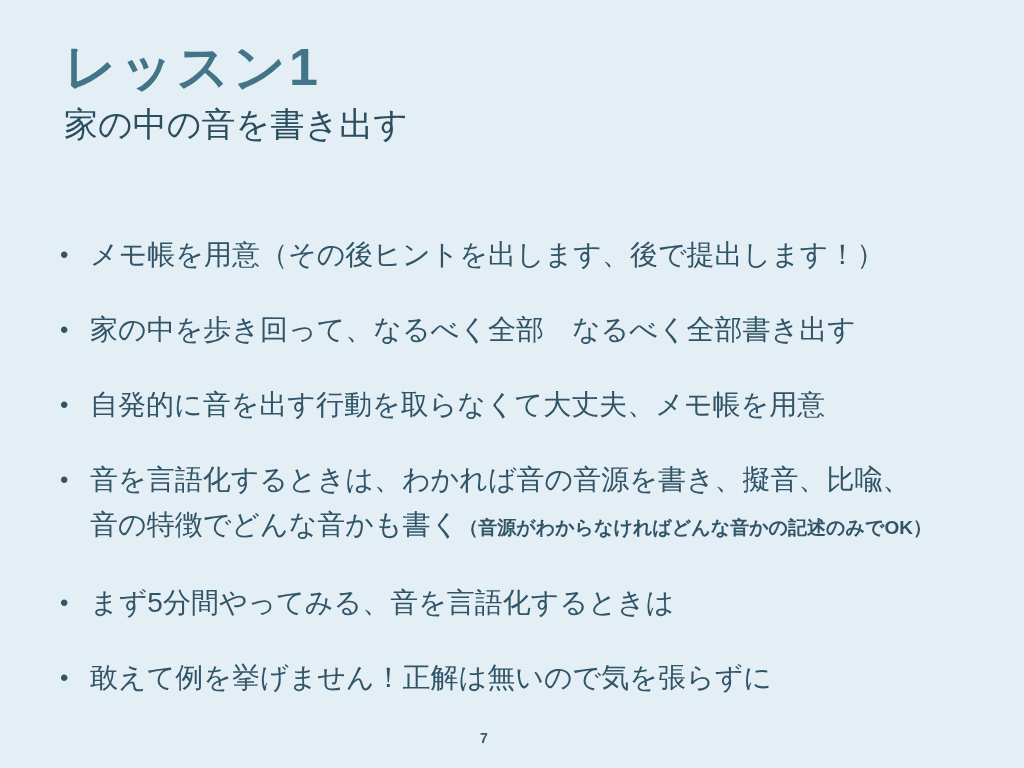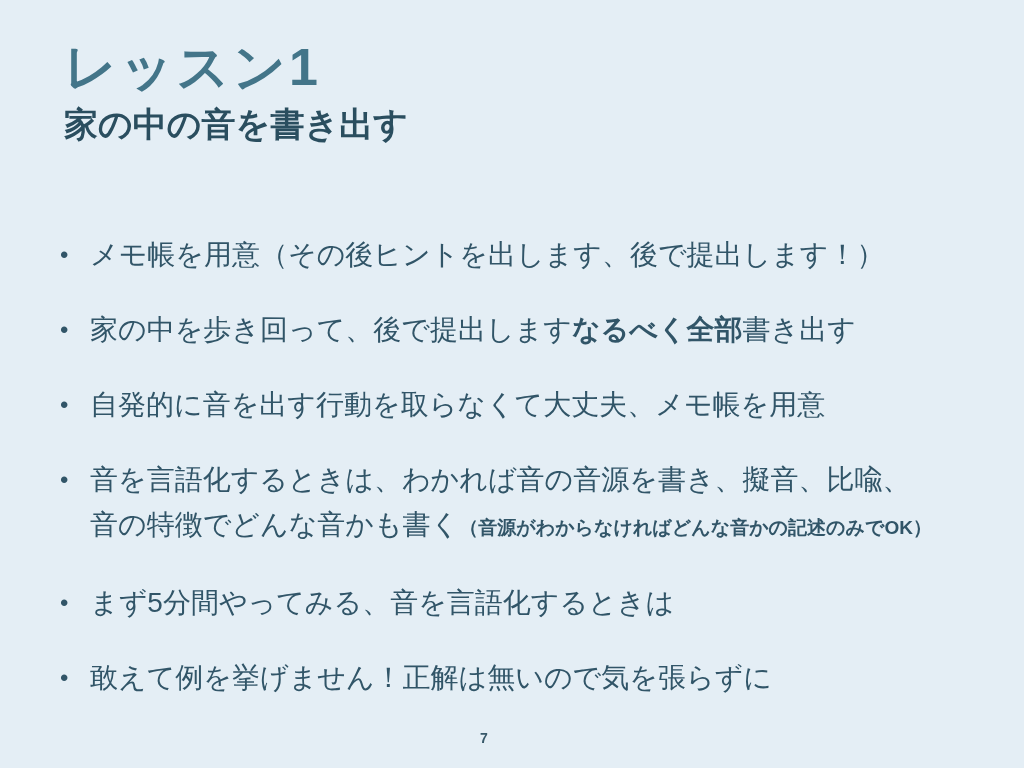--- a/index.html
+++ b/index.html
@@ -28,21 +28,21 @@
   .slide-title {
     font-size: 52px;
     font-weight: 700;
     color: #437589;
     letter-spacing: 3px;
     line-height: 1.15;
     margin: 0;
   }
   .slide-subtitle {
     font-size: 34px;
-    font-weight: 700;
+    font-weight: 400;
     color: #2a4e5f;
     line-height: 1.2;
     margin: 6px 0 0 0;
   }
   .bullet-list {
     position: absolute;
     left: 60px;
     top: 232px;
     width: 910px;
     list-style: none;
@@ -62,21 +62,22 @@
     width: 30px;
     font-size: 24px;
     line-height: 45px;
     color: #315568;
   }
   .bullet-text {
     flex: 1 1 auto;
     max-width: 845px;
   }
   .bullet-bold {
-    font-weight: 700;
+    font-weight: 400;
+    margin-left: 28px;
   }
   .bullet-note {
     font-size: 19px;
     letter-spacing: 0;
     font-weight: bold;
   }
   .page-number {
     position: absolute;
     left: 0;
     right: 0;
@@ -99,21 +100,21 @@
 
   <ul class="bullet-list">
 
     <li class="bullet-item">
       <span class="bullet-marker">•</span>
       <span class="bullet-text">メモ帳を用意（その後ヒントを出します、後で提出します！）</span>
     </li>
 
     <li class="bullet-item">
       <span class="bullet-marker">•</span>
-      <span class="bullet-text"><span>家の中を歩き回って、後で提出します</span><span class="bullet-bold">なるべく全部</span><span>書き出す</span></span>
+      <span class="bullet-text"><span>家の中を歩き回って、なるべく全部</span><span class="bullet-bold">なるべく全部</span><span>書き出す</span></span>
     </li>
 
     <li class="bullet-item">
       <span class="bullet-marker">•</span>
       <span class="bullet-text">自発的に音を出す行動を取らなくて大丈夫、メモ帳を用意</span>
     </li>
 
     <li class="bullet-item">
       <span class="bullet-marker">•</span>
       <span class="bullet-text"><span>音を言語化するときは、わかれば音の音源を書き、擬音、比喩、音の特徴でどんな音かも書く</span><span class="bullet-note">（音源がわからなければどんな音かの記述のみでOK）</span></span>

